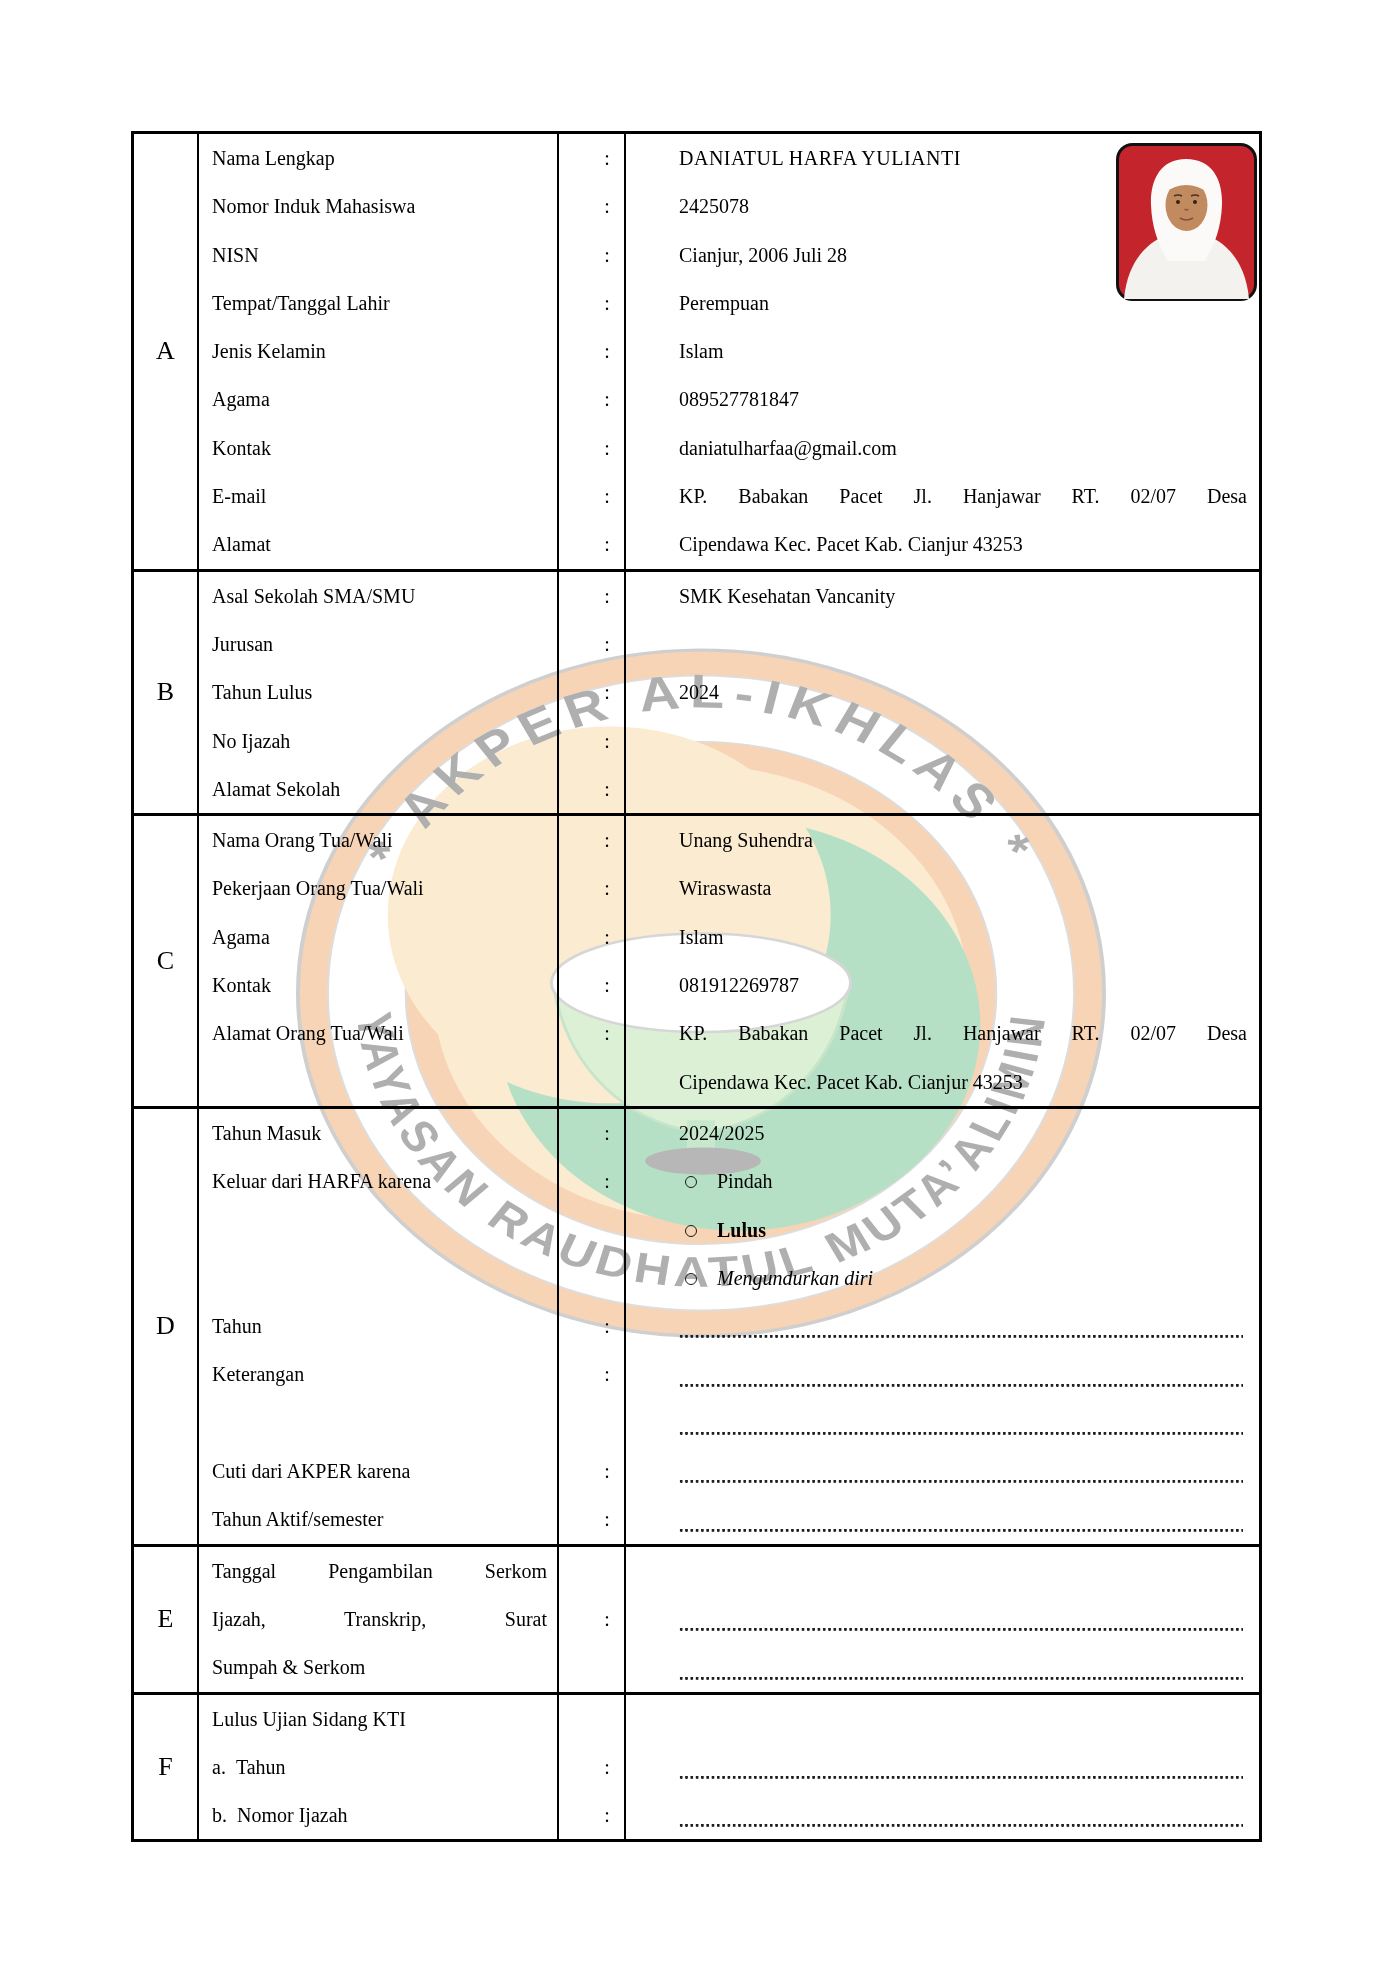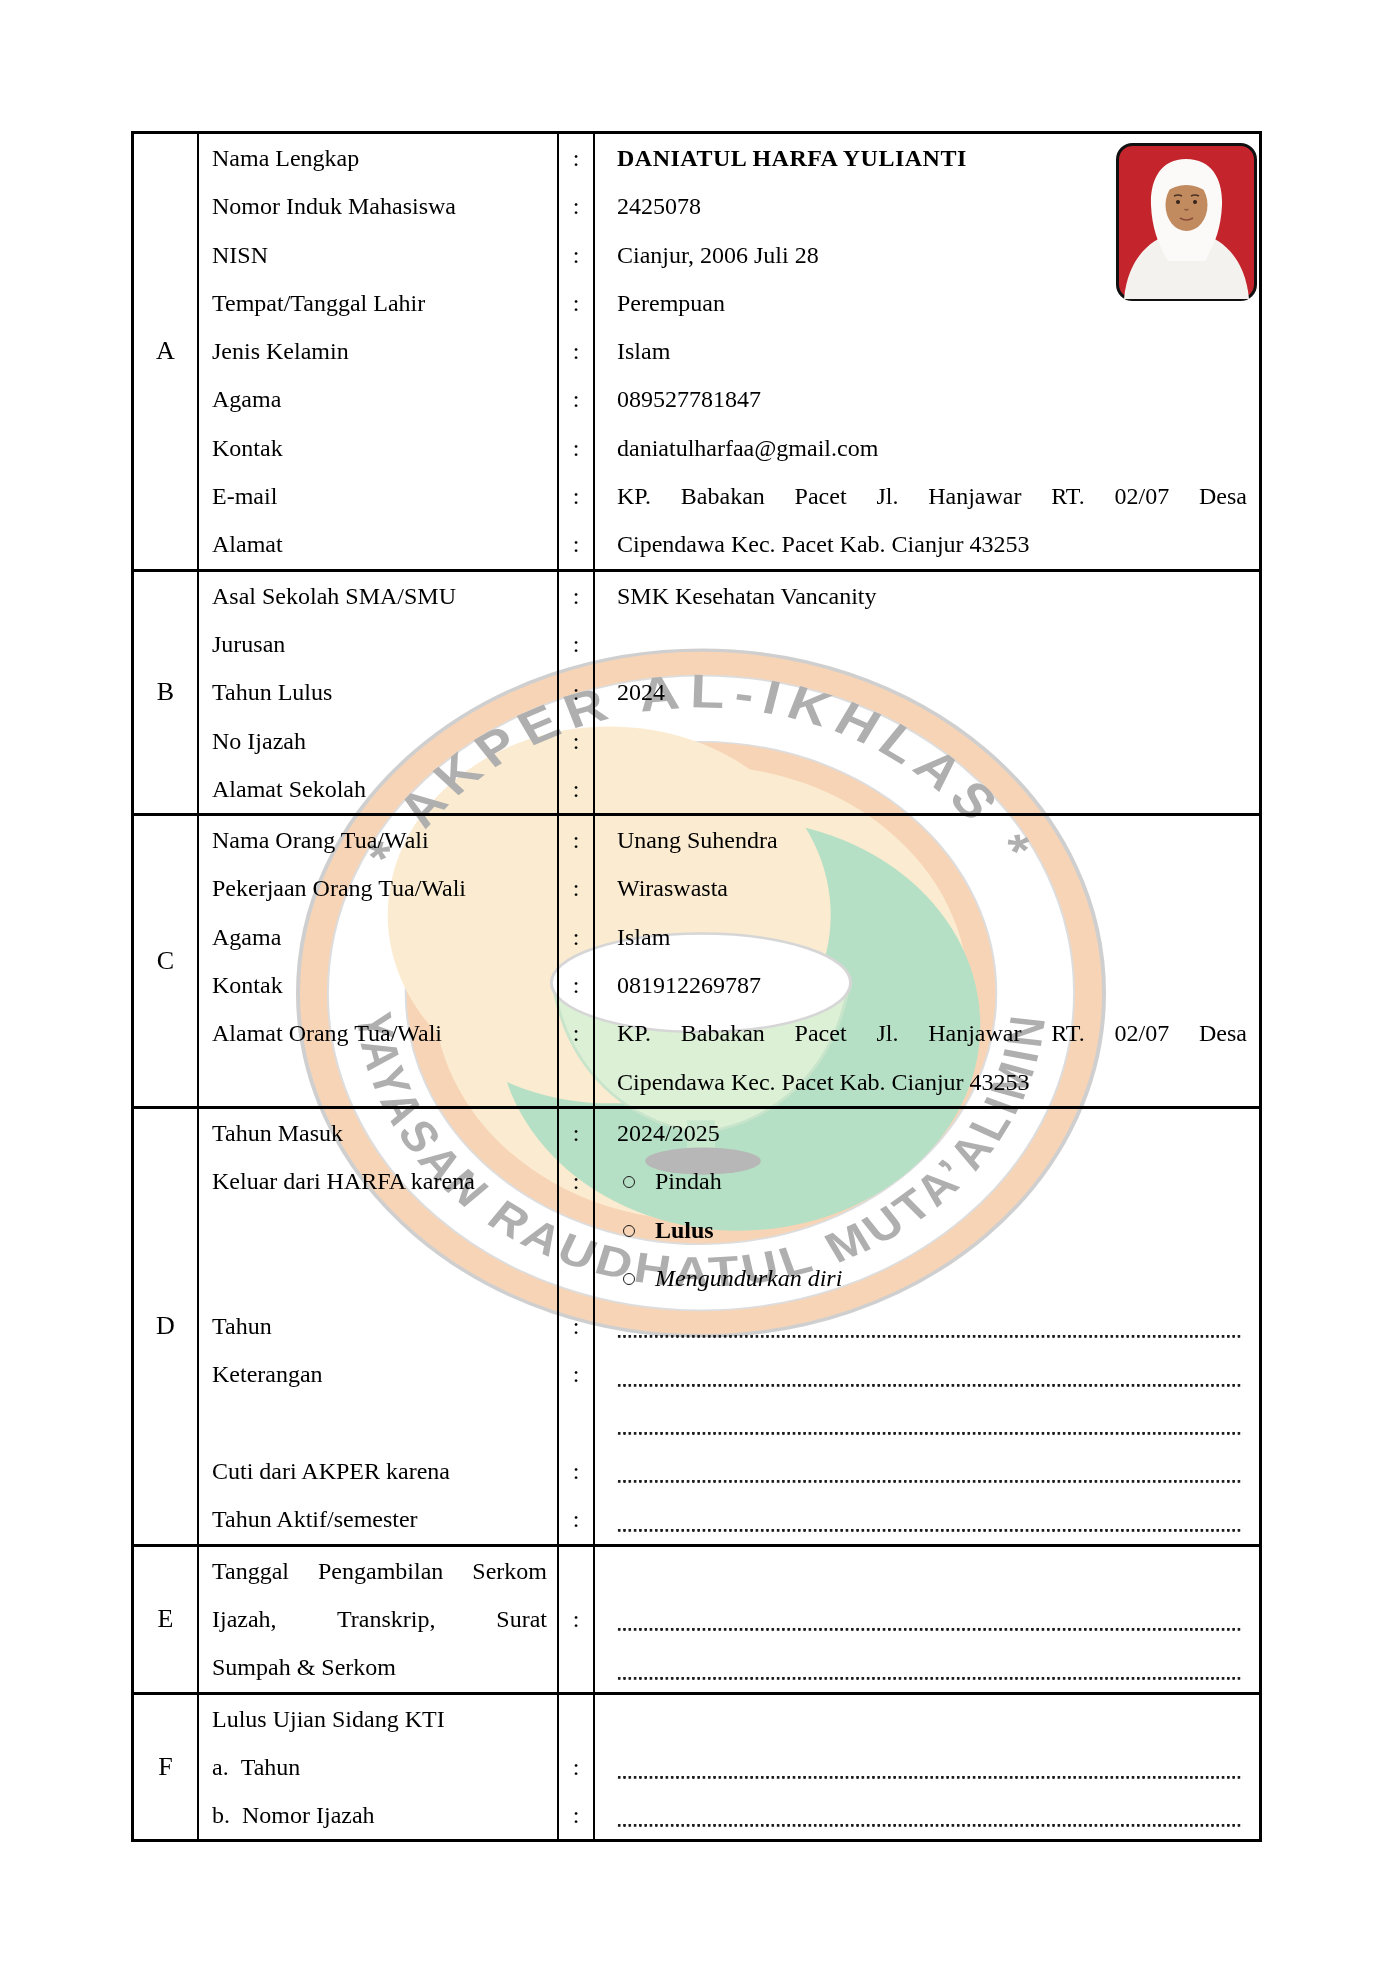--- a/index.html
+++ b/index.html
@@ -39,36 +39,37 @@
     border-right:2px solid #000;
     display:flex;align-items:center;justify-content:center;
     font-size:26px;
   }
   .rows{display:block;}
   .frow{
     display:grid;
     grid-template-columns:360px 36px 1fr;
     height:48.3px;
     line-height:48.3px;
-    font-size:24px;
+    font-size:20px;
+    gap:31px;
   }
   .flabel{
     border-right:2px solid #000;
     padding:0 10px 0 13px;
     white-space:pre;
     overflow:hidden;
   }
   .flabel.jus{white-space:normal;text-align:justify;text-align-last:justify;}
   .fcolon{
     border-right:2px solid #000;
     text-align:center;
   }
   .fval{padding:0 12px 0 22px;overflow:hidden;}
   .fval.txt{white-space:nowrap;}
-  .fval.b{font-weight:bold;letter-spacing:0.5px;}
+  .fval.b{font-weight:normal;letter-spacing:0.5px;}
   .fval.jus{white-space:normal;text-align:justify;text-align-last:justify;}
   .fval.flexv{display:flex;align-items:flex-start;}
   .dots{
     flex:1;
     height:5px;
     align-self:flex-end;
     margin:0 4px 11px 0;
     background-image:radial-gradient(circle at 2.2px 2.4px,#1d1d1d 1.25px,transparent 1.7px);
     background-size:5.3px 5px;
     background-repeat:repeat-x;

